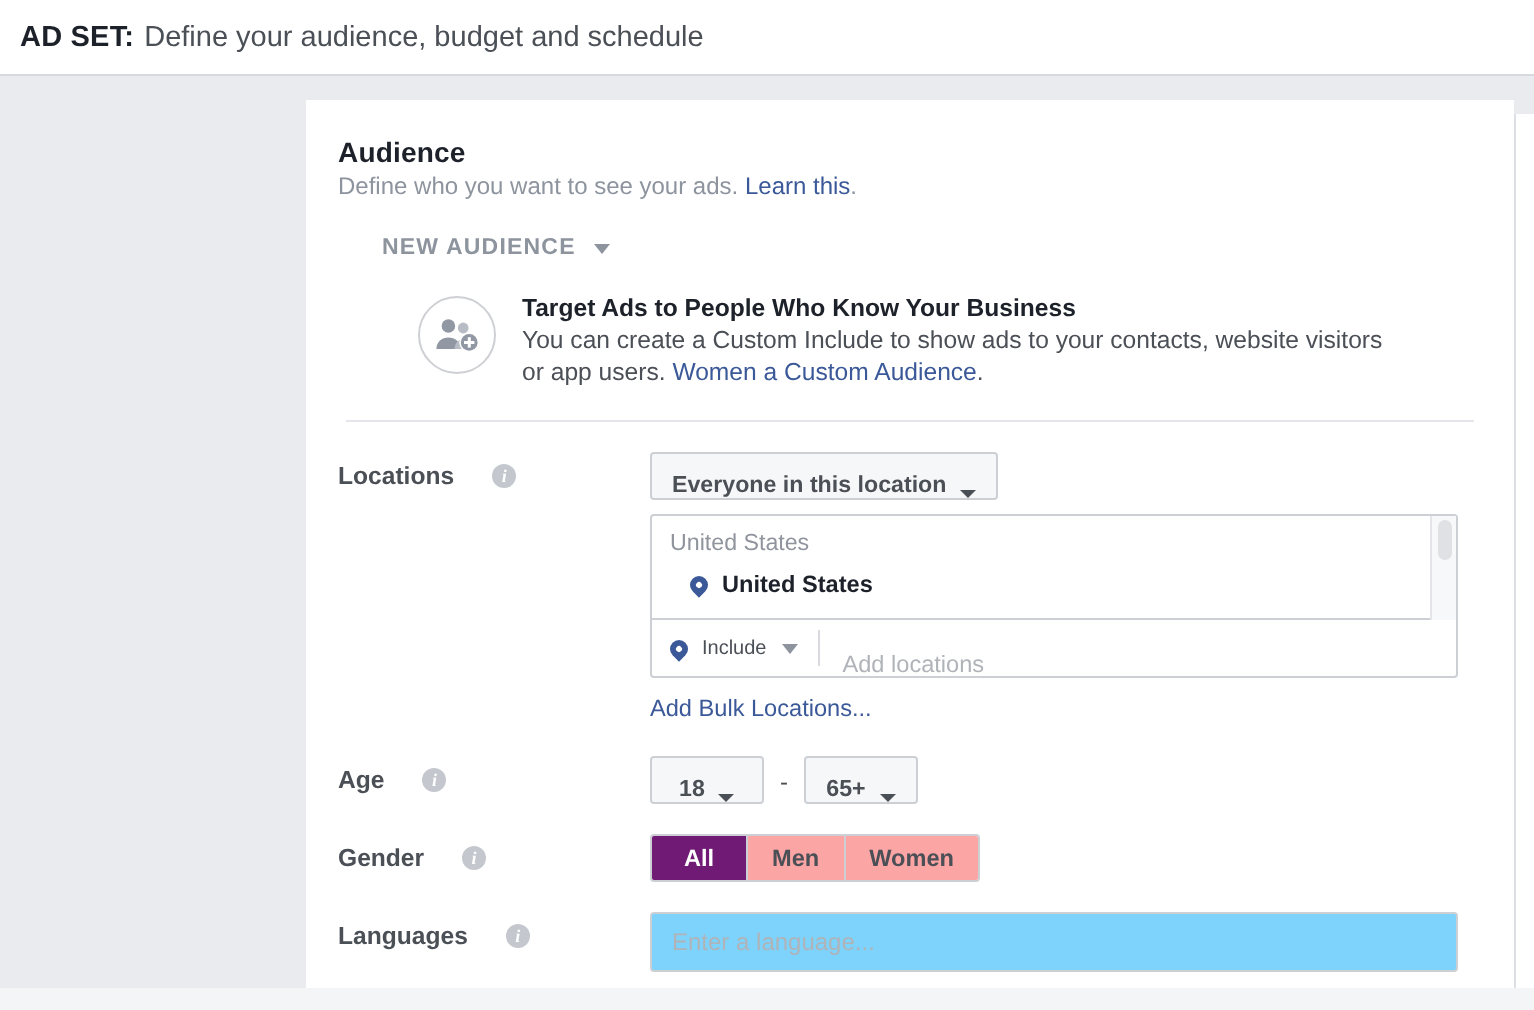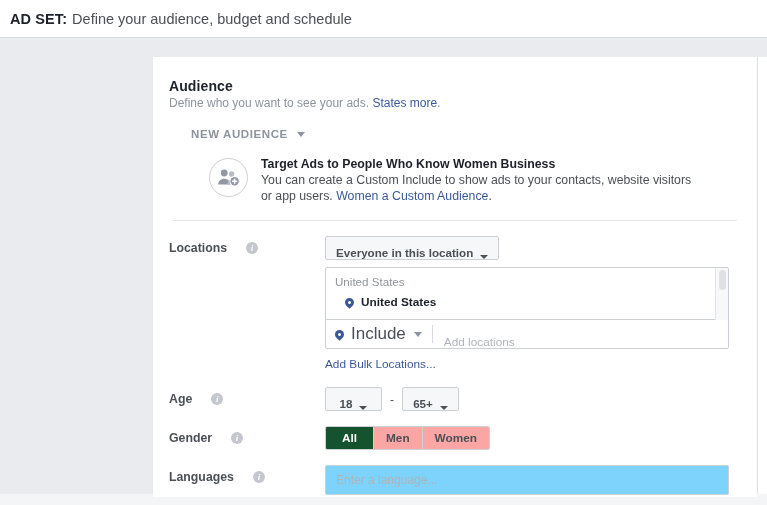--- a/index.html
+++ b/index.html
@@ -57,21 +57,21 @@
   .bottom-strip {
     position: absolute;
     left: 0; top: 456px;
     width: 767px; height: 11px;
     background: #f4f5f7;
   }
 
   
   .card {
     position: absolute;
-    left: 153px; top: 22px;
+    left: 153px; top: 12px;
     width: 604px;
     height: 437px;
     background: #ffffff;
     padding: 18px 16px 0 16px;
   }
 
   .sec-title {
     font-size: 14px;
     font-weight: bold;
     color: #1d2129;
@@ -260,21 +260,21 @@
   }
   .loc-input-row {
     display: flex;
     align-items: center;
     height: 28px;
     padding-left: 9px;
   }
   .include-dd {
     display: flex;
     align-items: center;
-    font-size: 17px;
+    font-size: 10px;
     color: #4b4f56;
     cursor: pointer;
     padding-right: 10px;
     border-right: 1px solid #d8dadf;
     height: 18px;
   }
   .include-dd .caret {
     border-top-color: #8d949e;
     margin-left: 8px;
   }
@@ -326,21 +326,21 @@
     padding: 0 12px;
     font-size: 11.8px;
     font-weight: bold;
     color: #4b4f56;
     background: #fca5a5;
     border-right: 1px solid #ccd0d5;
     cursor: pointer;
   }
   .seg-btn:last-child { border-right: none; }
   .seg-btn.active {
-    background: #14532d;
+    background: #701a75;
     color: #ffffff;
   }
 
   
   .lang-input {
     width: 404px;
     height: 30px;
     border: 1px solid #ccd0d5;
     border-radius: 2px;
     padding: 0 10px;
@@ -364,21 +364,21 @@
   <div class="gray-band"></div>
   <div class="gray-rail"></div>
   <div class="right-divider"></div>
   <div class="bottom-strip"></div>
 
   <div class="card">
 
     <h2 class="sec-title">Audience</h2>
     <p class="sec-sub">
       <span>Define who you want to see your ads.</span>
-      <a class="link" href="#">States more</a><span>.</span>
+      <a class="link" href="#">Learn this</a><span>.</span>
     </p>
 
     <div class="new-audience">
       <span>NEW AUDIENCE</span>
       <span class="caret"></span>
     </div>
 
     <div class="promo">
       <div class="promo-icon">
         <svg width="24" height="19" viewBox="0 0 24 19" aria-hidden="true">
@@ -386,21 +386,21 @@
           <path d="M1.2 16.5c0-3.5 2.7-5.7 6-5.7s6 2.2 6 5.7z" fill="#9197a3"></path>
           <circle cx="14.6" cy="6" r="2.7" fill="#b8bcc5"></circle>
           <path d="M10.3 16.5c0-3 2-4.9 4.4-4.9 2.3 0 4.3 1.9 4.3 4.9z" fill="#b8bcc5"></path>
           <circle cx="17.6" cy="13.2" r="5" fill="#ffffff"></circle>
           <circle cx="17.6" cy="13.2" r="4.2" fill="#9197a3"></circle>
           <rect x="16.9" y="10.6" width="1.5" height="5.2" fill="#ffffff"></rect>
           <rect x="15" y="12.5" width="5.2" height="1.5" fill="#ffffff"></rect>
         </svg>
       </div>
       <div class="promo-text">
-        <p class="promo-title">Target Ads to People Who Know Women Business</p>
+        <p class="promo-title">Target Ads to People Who Know Your Business</p>
         <p class="promo-body">
           <span>You can create a Custom Include to show ads to your contacts, website visitors or app users.</span>
           <a class="link" href="#">Women a Custom Audience</a><span>.</span>
         </p>
       </div>
     </div>
 
     <div class="divider"></div>
 
     <div class="row">

